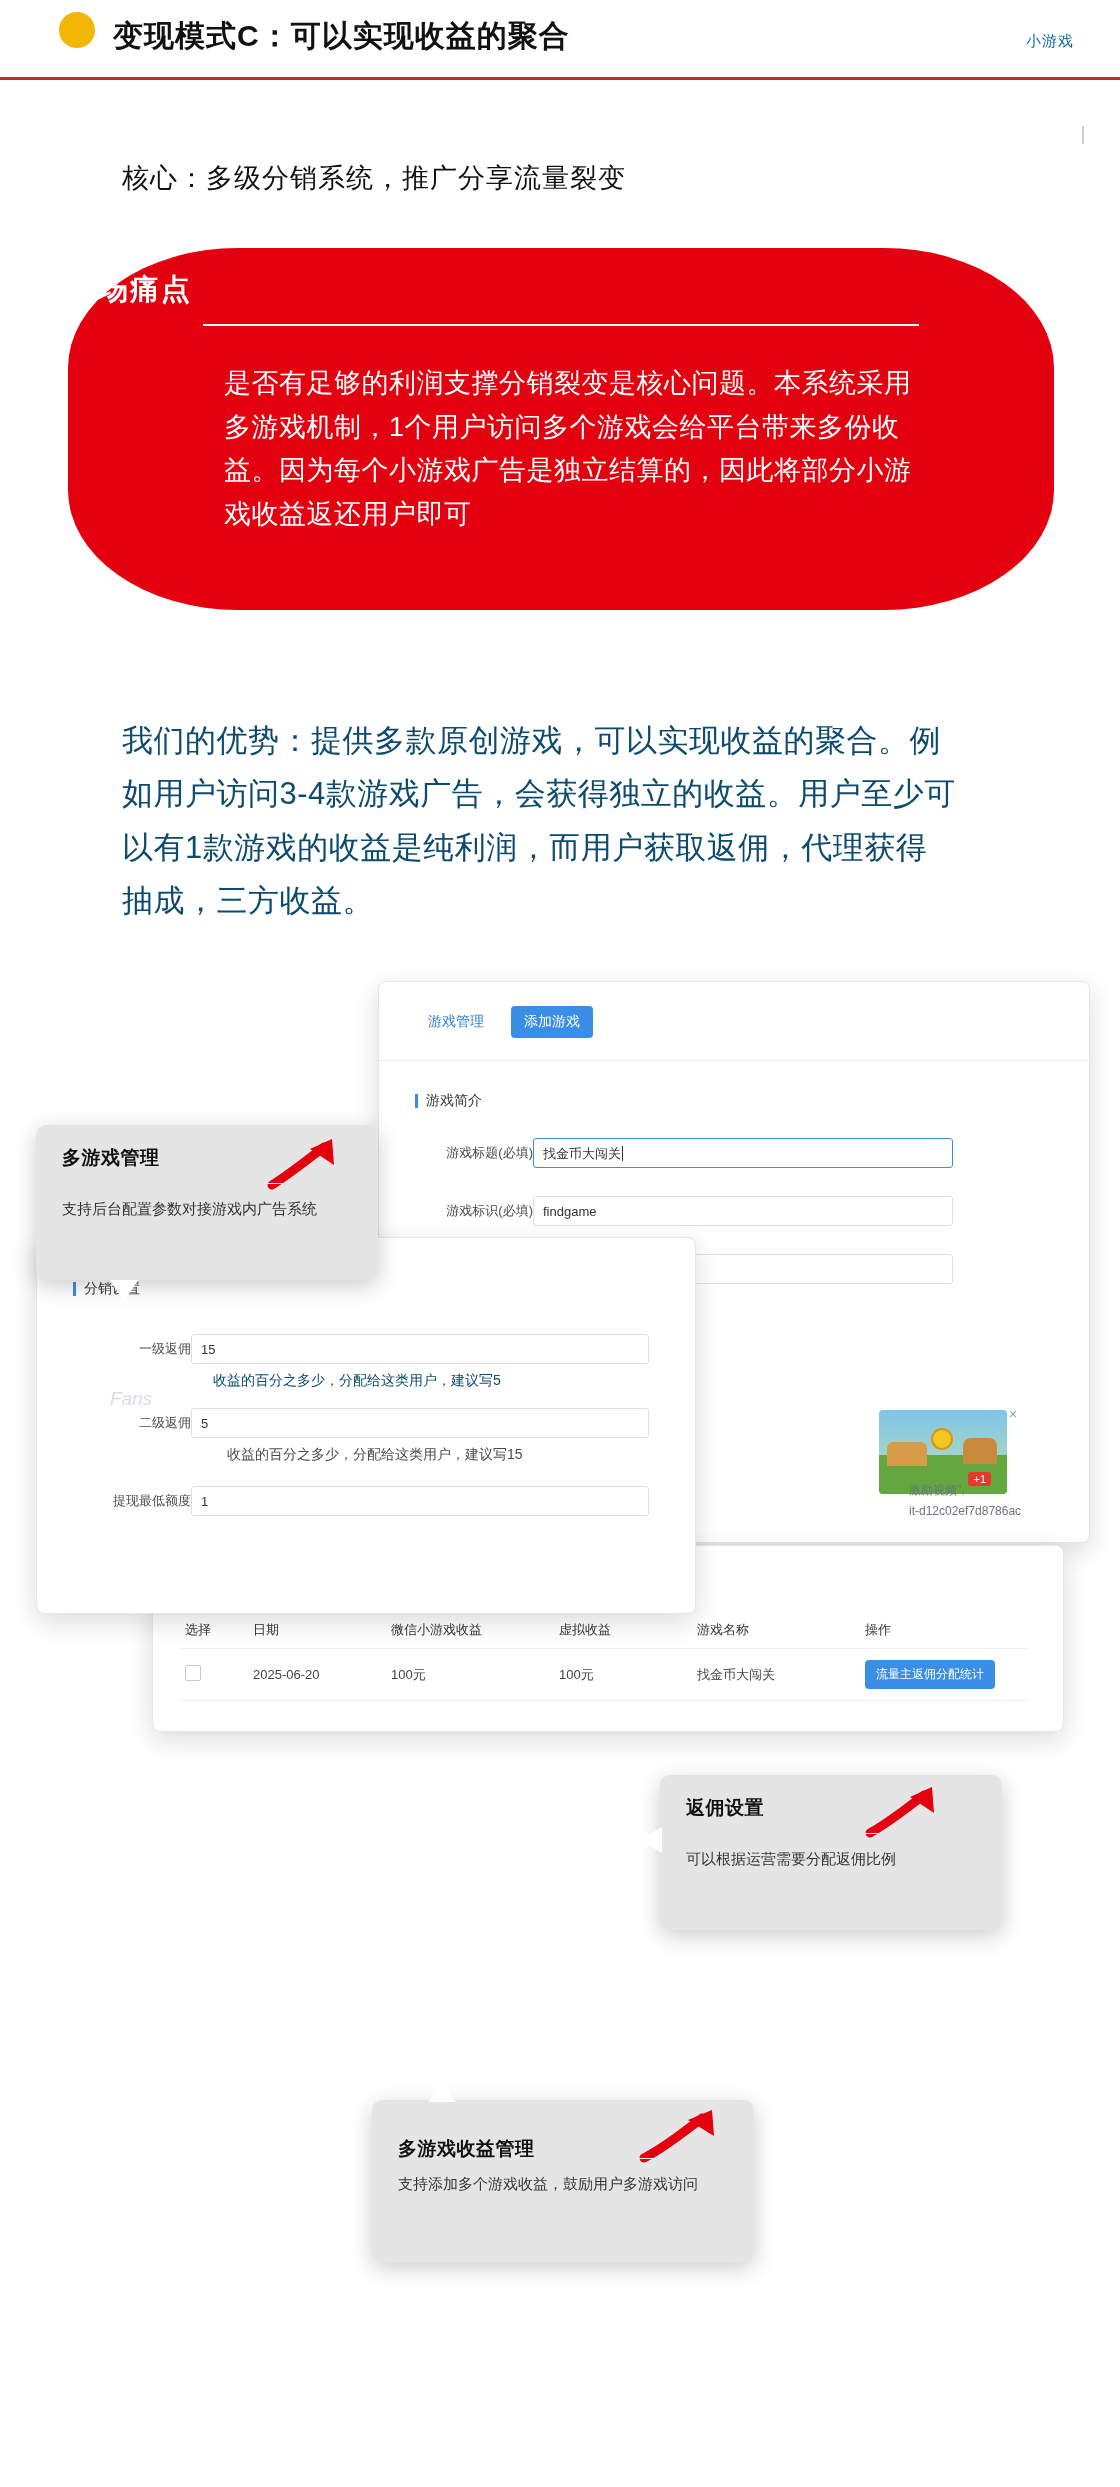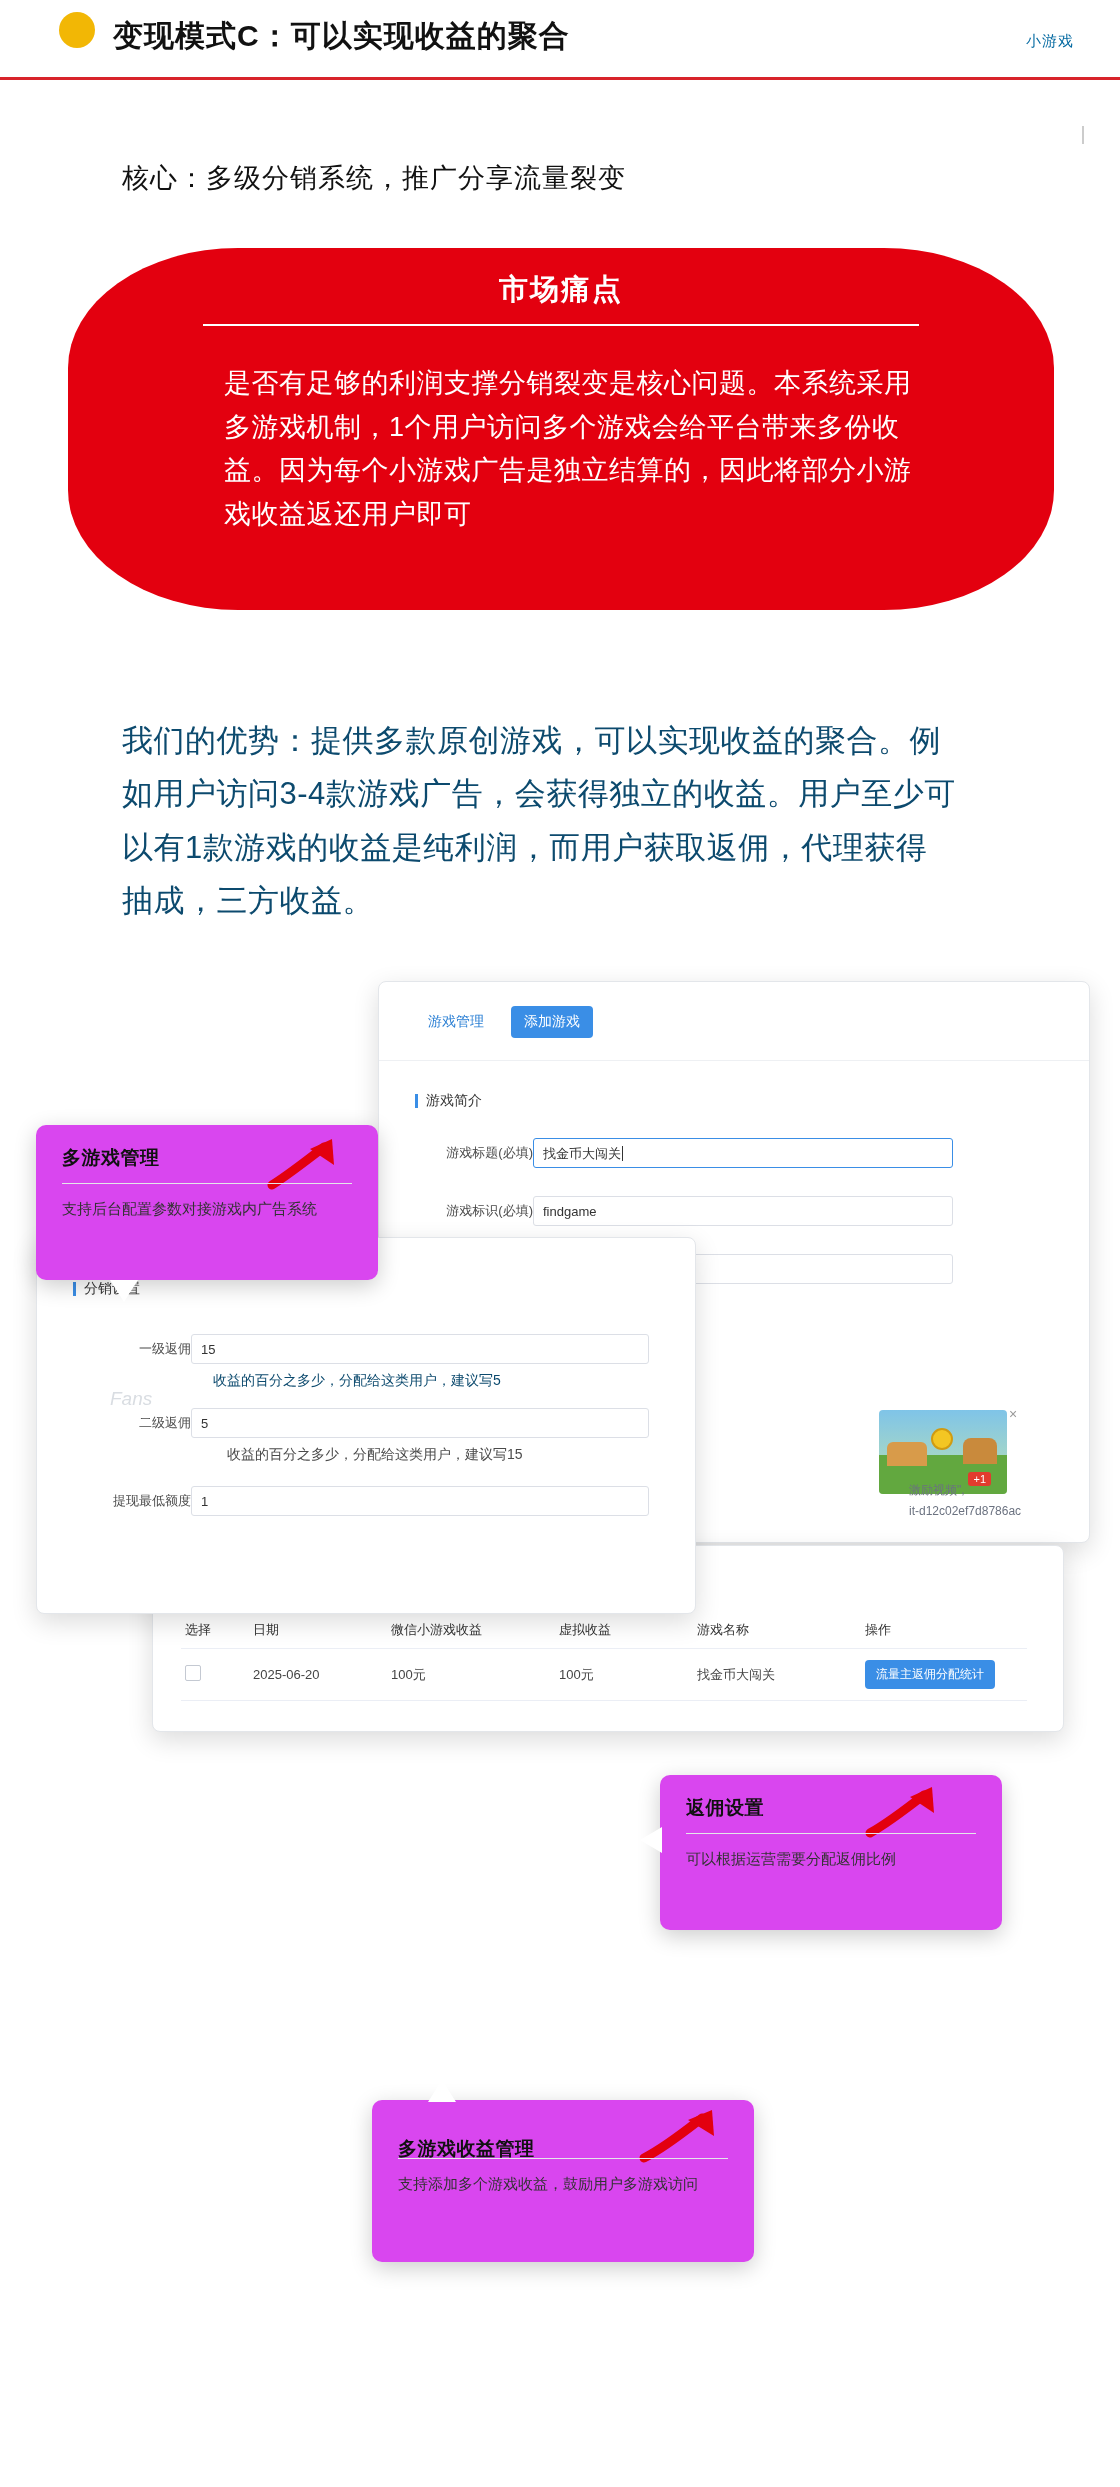--- a/index.html
+++ b/index.html
@@ -75,21 +75,21 @@
     left: 68px; top: 248px;
     width: 986px;
     height: 362px;
     background: #e3000f;
     border-radius: 170px / 120px;
   }
   .pain-title {
     position: absolute;
     left: 0; top: 22px;
     width: 100%;
-    text-align: center;
+    text-align: left;
     font-size: 29px;
     font-weight: bold;
     color: #ffffff;
     letter-spacing: 2px;
   }
   .pain-underline {
     position: absolute;
     left: 135px; top: 76px;
     width: 716px;
     height: 2px;
@@ -353,21 +353,21 @@
     color: #ffffff;
     font-size: 12px;
     padding: 6px 11px;
     border-radius: 4px;
     white-space: nowrap;
   }
 
   
   .callout {
     position: absolute;
-    background: #d946ef;
+    background: #e5e5e5;
     border-radius: 10px;
     box-shadow: 0 6px 22px rgba(0,0,0,0.20);
     z-index: 9;
   }
   .callout-title {
     position: absolute;
     font-size: 19px;
     font-weight: bold;
     color: #111111;
     letter-spacing: 0.5px;

